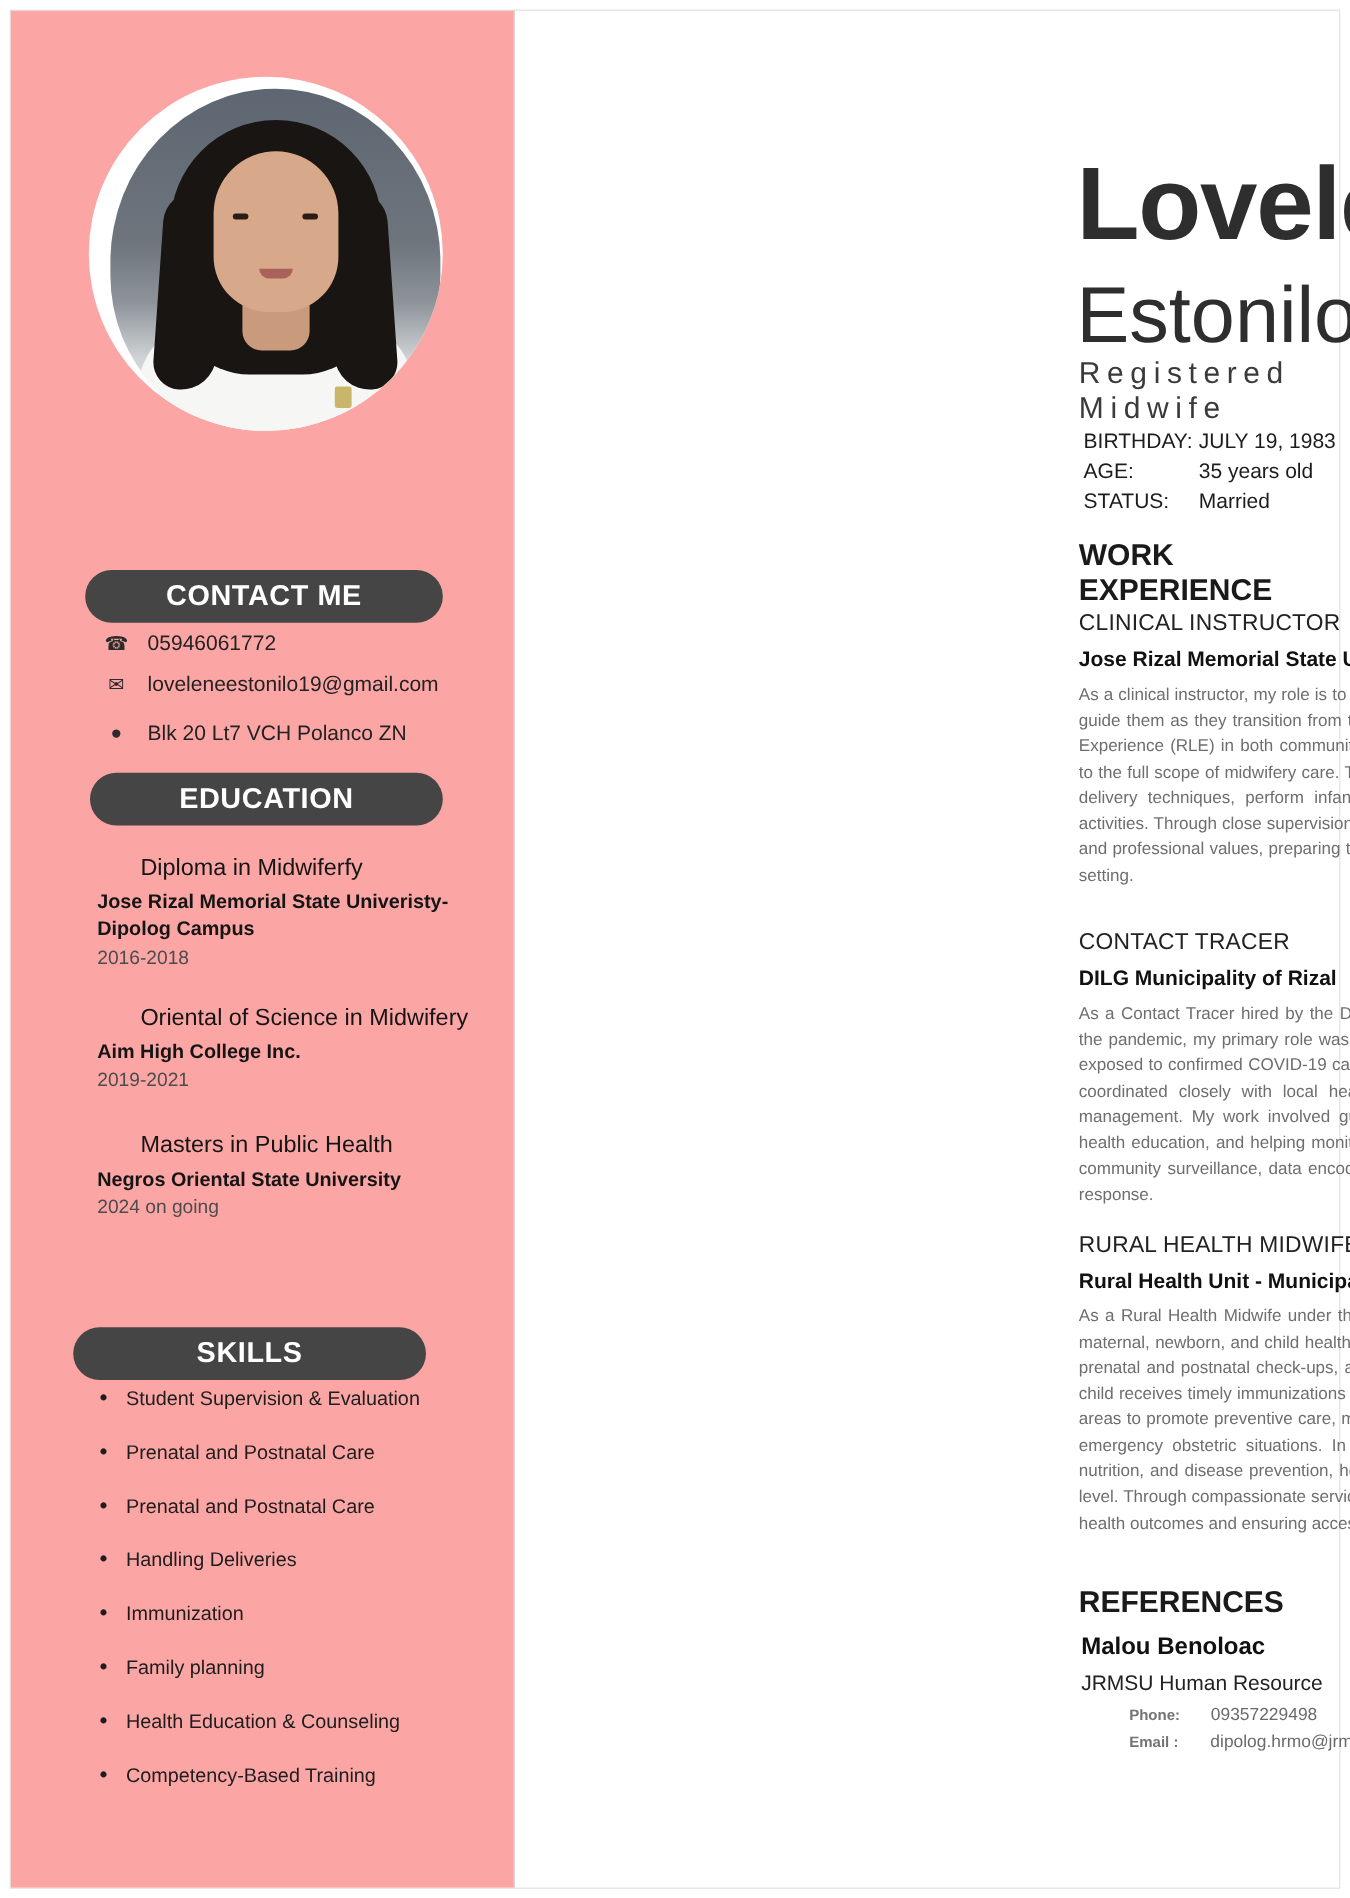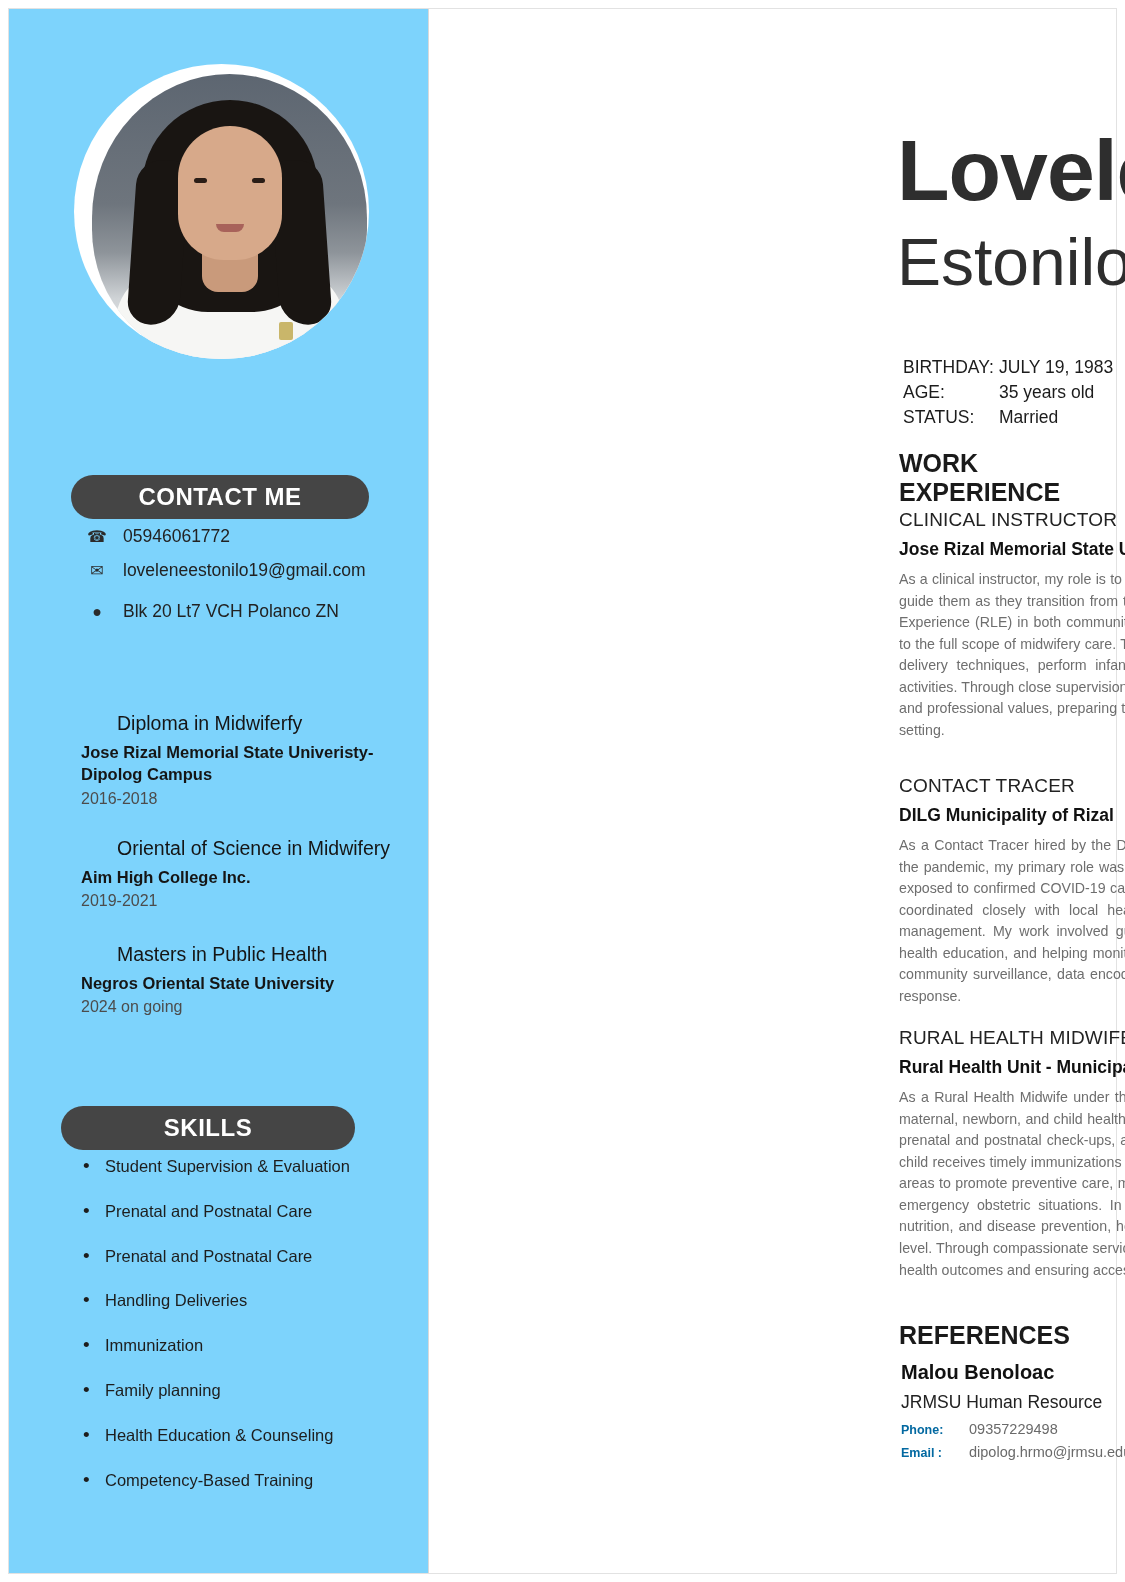--- a/index.html
+++ b/index.html
@@ -20,21 +20,21 @@
     position: absolute;
     left: 8px; top: 8px;
     width: 1109px; height: 1566px;
     background: #ffffff;
     border: 1px solid #e2e2e2;
     display: flex;
   }
   
   .sidebar {
     width: 420px;
-    background: #7dd3fc;
+    background: #fca5a5;
     border-right: 1px solid #d9d9d9;
     position: relative;
     flex: 0 0 420px;
   }
   .photo-wrap {
     position: absolute;
     left: 65px; top: 55px;
     width: 295px; height: 295px;
     border-radius: 50%;
     overflow: hidden;
@@ -175,21 +175,21 @@
   }
   #job-0 { top: 500px; }
   #job-1 { top: 766px; }
   #job-2 { top: 1018px; }
 
   #ref-head { top: 1312px; }
   .ref { position: absolute; }
   .ref-name { font-size: 20px; font-weight: bold; color: #111; }
   .ref-role { font-size: 17.5px; color: #222; margin-top: 7px; line-height: 1.3; }
   .ref-line { display: flex; gap: 12px; margin-top: 7px; align-items: baseline; }
-  .ref-line .k { font-size: 12.5px; font-weight: bold; color: #0369a1; width: 56px; }
+  .ref-line .k { font-size: 12.5px; font-weight: bold; color: #737373; width: 56px; margin-left: 40px; }
   .ref-line .v { font-size: 14.5px; color: #6a6a6a; }
   #ref-0 { left: 472px; top: 1352px; width: 290px; }
   #ref-0 .ref-line .k { width: 56px; }
 </style>
 </head>
 <body>
 
 <div id="resume">
   <div class="page">
 
@@ -220,20 +220,21 @@
       </div>
       <div class="contact-row" id="contact-email">
         <span class="ic">✉</span>
         <span>loveleneestonilo19@gmail.com</span>
       </div>
       <div class="contact-row" id="contact-address">
         <span class="ic">●</span>
         <span>Blk 20 Lt7 VCH Polanco ZN</span>
       </div>
 
+      <div class="pill" id="education-pill">EDUCATION</div>
 
       <div class="edu-block" id="edu-0">
         <div class="edu-title">Diploma in Midwiferfy</div>
         <div class="edu-school">Jose Rizal Memorial State Univeristy- Dipolog Campus</div>
         <div class="edu-years">2016-2018</div>
       </div>
       <div class="edu-block" id="edu-1">
         <div class="edu-title">Oriental of Science in Midwifery</div>
         <div class="edu-school">Aim High College Inc.</div>
         <div class="edu-years">2019-2021</div>
@@ -254,20 +255,21 @@
         <li>Immunization</li>
         <li>Family planning</li>
         <li>Health Education &amp; Counseling</li>
         <li>Competency-Based Training</li>
       </ul>
     </aside>
 
     <section class="main">
       <div id="first-name">Lovelene</div>
       <div id="last-name">Estonilo</div>
+      <div id="job-title">Registered Midwife</div>
 
       <div class="meta-row" id="meta-birthday">
         <span class="lbl">BIRTHDAY:</span><span>JULY 19, 1983</span>
       </div>
       <div class="meta-row" id="meta-age">
         <span class="lbl">AGE:</span><span>35 years old</span>
       </div>
       <div class="meta-row" id="meta-status">
         <span class="lbl">STATUS:</span><span>Married</span>
       </div>

